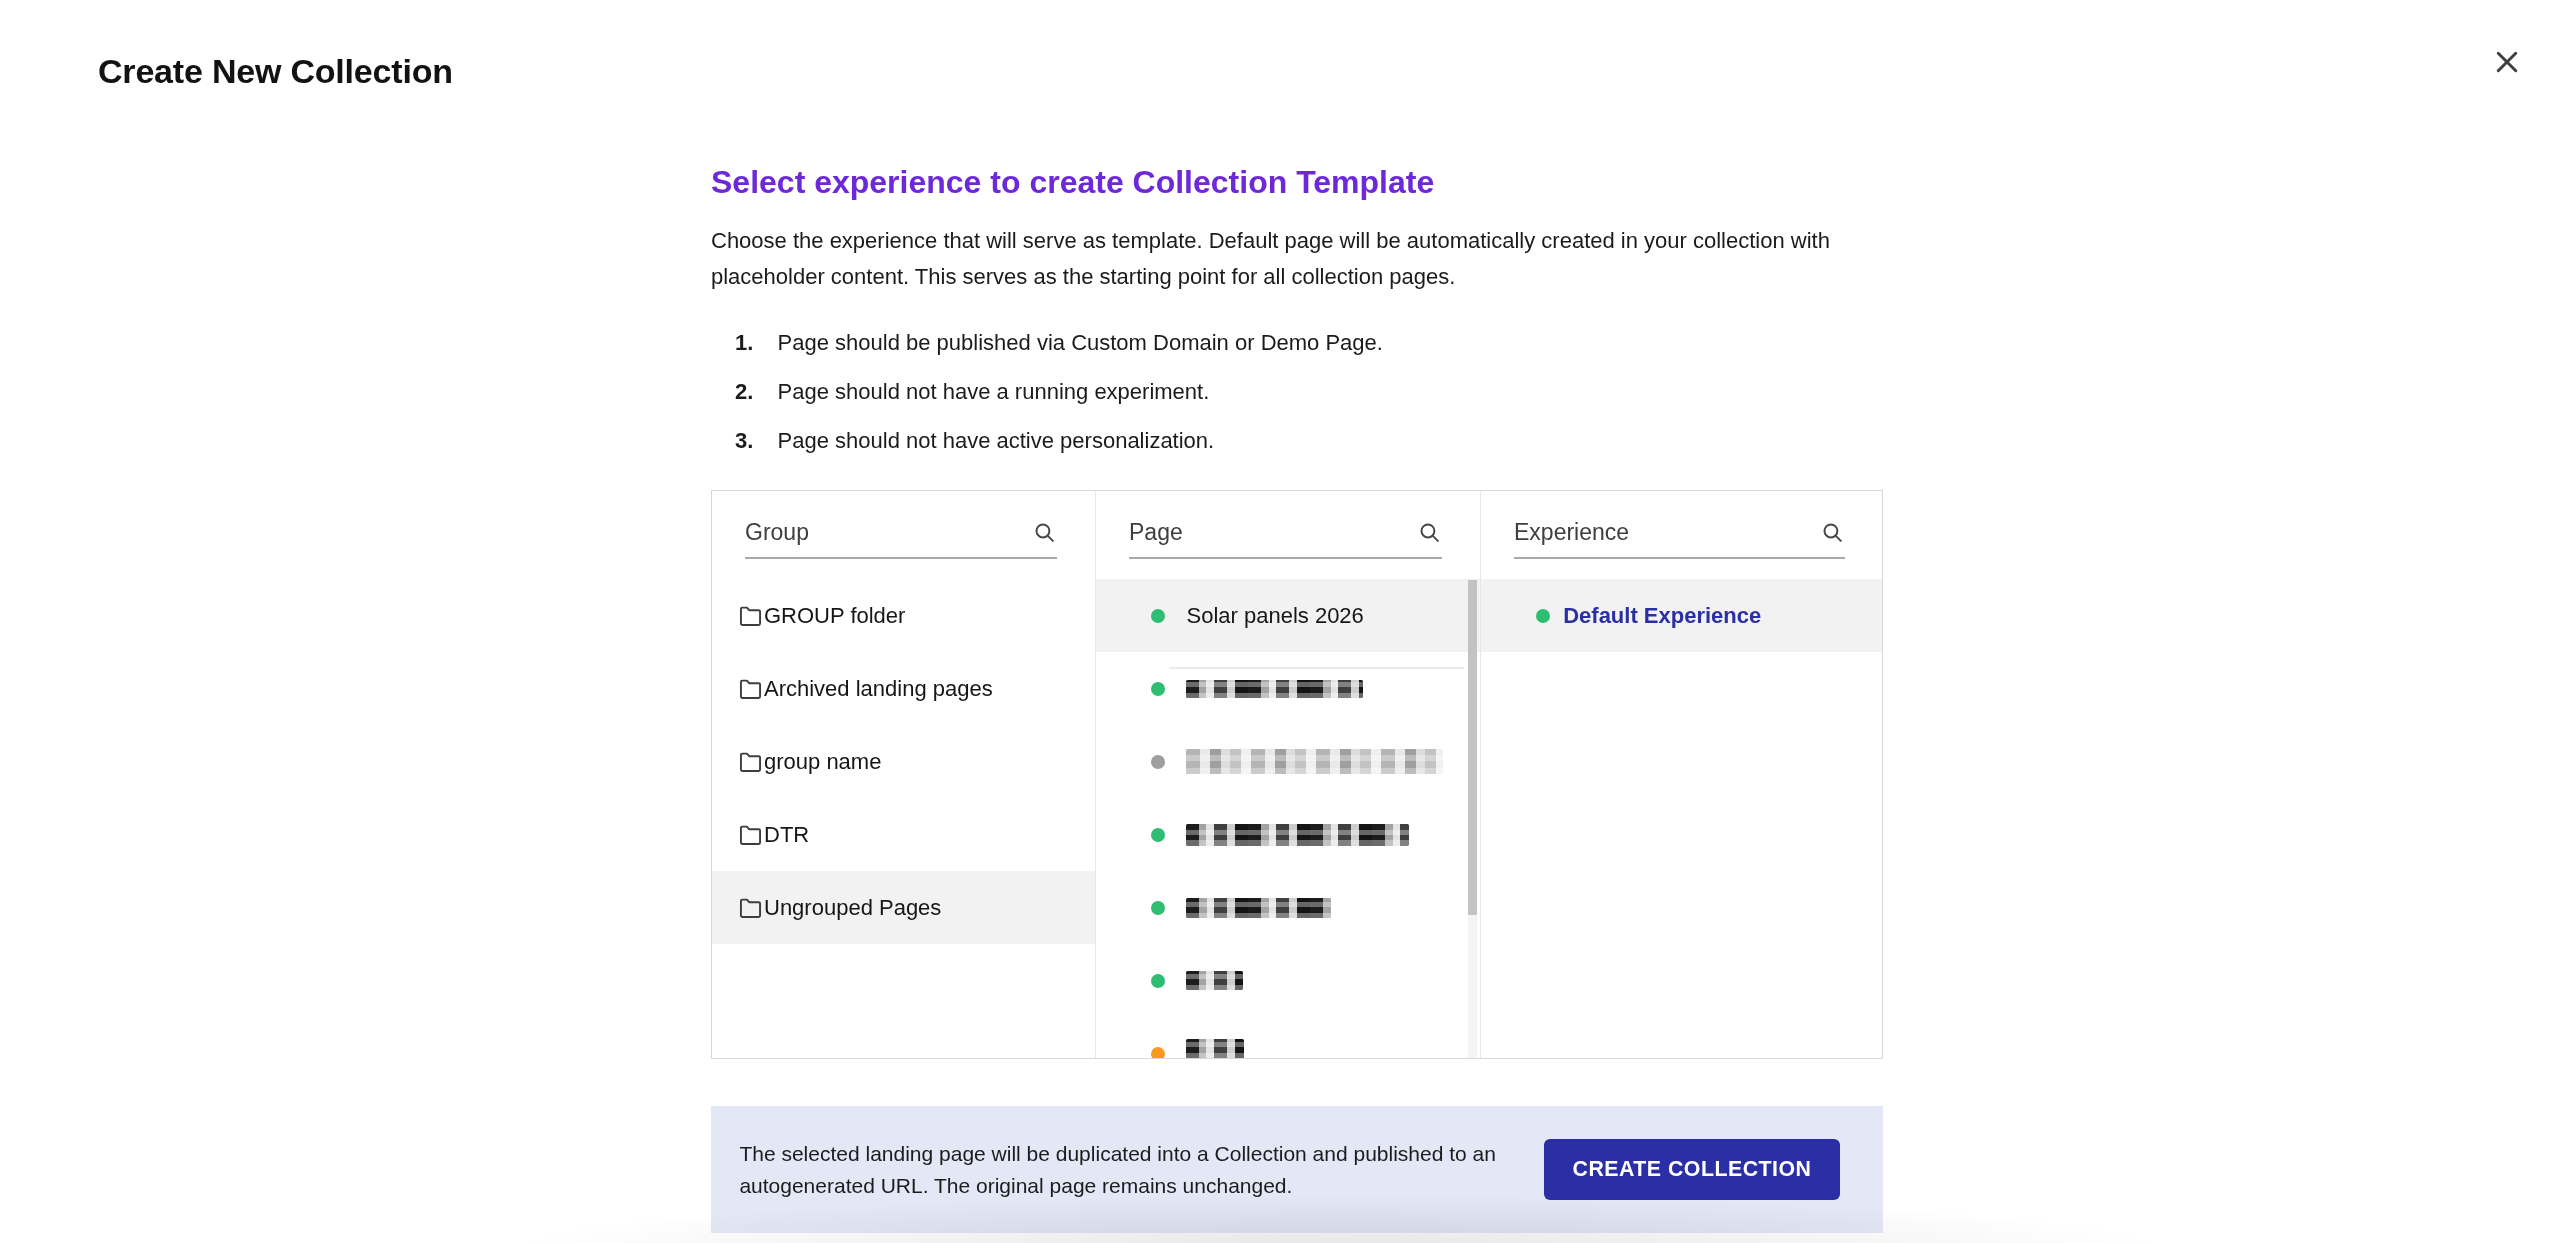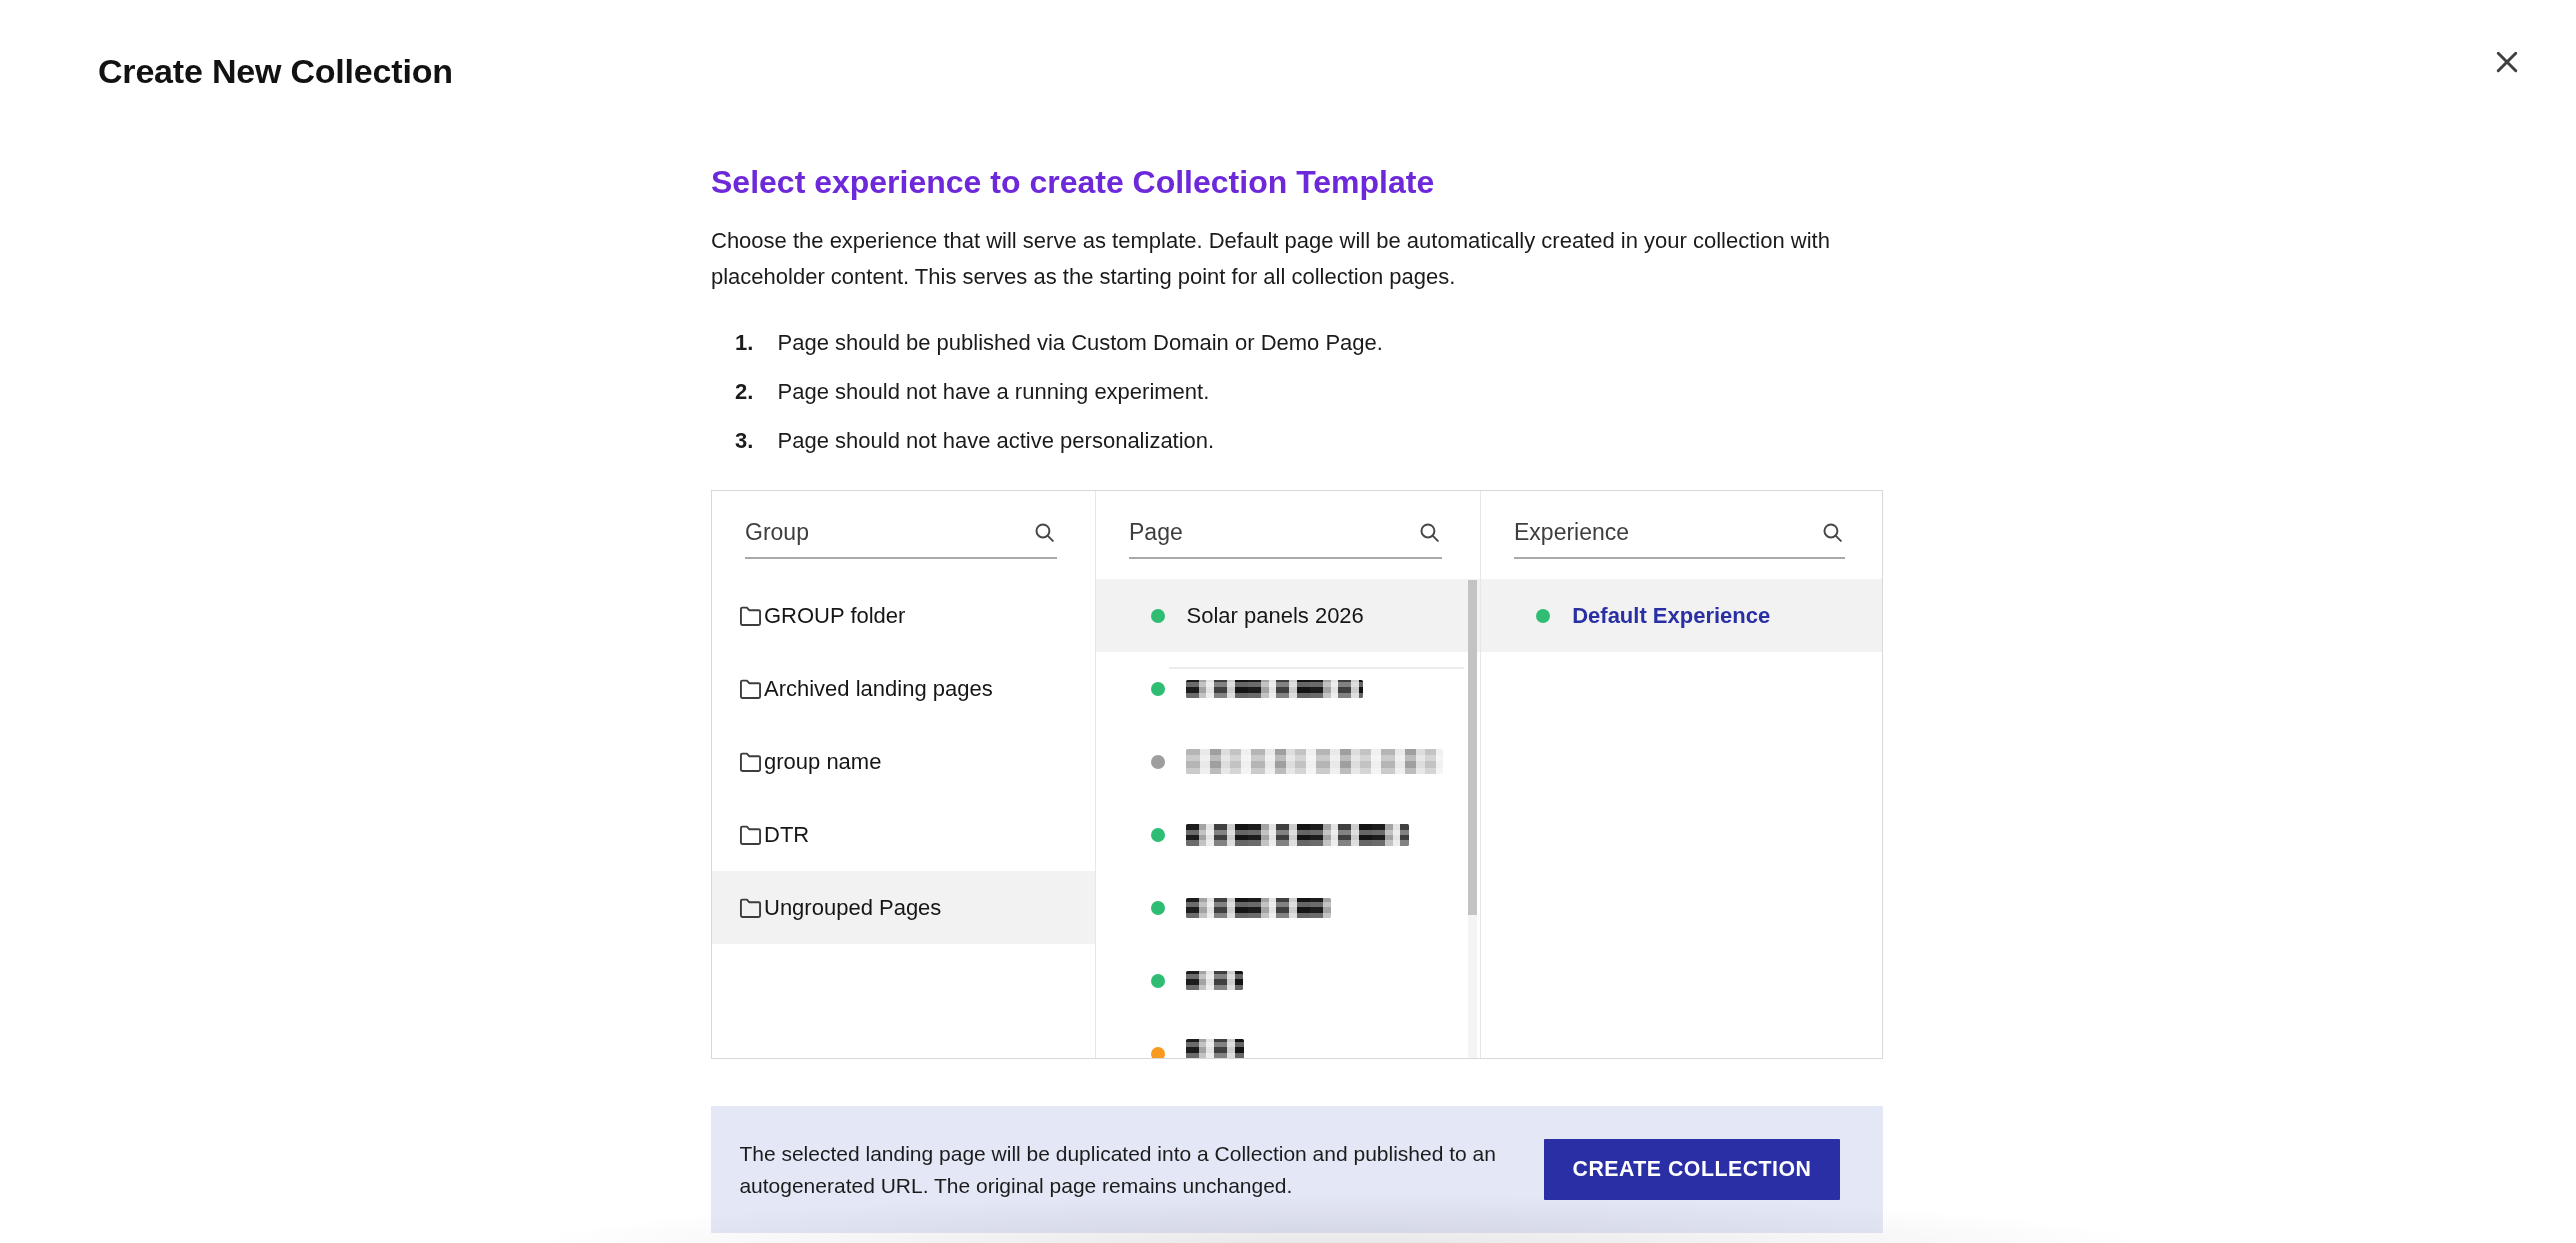--- a/index.html
+++ b/index.html
@@ -125,21 +125,21 @@
     position: absolute;
     left: 73px; right: 16px; bottom: -16.6px;
     height: 1.6px;
     background: #ececec;
   }
 
   .exp-label {
     font-size: 22px;
     font-weight: 600;
     color: #2a30a4;
-    margin-left: 22px;
+    margin-left: 13px;
     white-space: nowrap;
   }
 
   
   .redact {
     margin-left: 21.3px;
     border-radius: 1.6px;
     background-image:
       repeating-linear-gradient(0deg, rgba(255,255,255,.35) 0 5.5px, rgba(255,255,255,0) 5.5px 11px),
       repeating-linear-gradient(90deg, #1c1c1c 0 12.6px, #a3a3a3 12.6px 20.5px, #e3e3e3 20.5px 28.4px, #3f3f3f 28.4px 41px, #cdcdcd 41px 49px, #141414 49px 62px);
@@ -185,21 +185,21 @@
     font-size: 21px;
     line-height: 32px;
     color: #1c1c1c;
     max-width: 790px;
   }
   .create-btn {
     margin-left: auto;
     background: #2a2fa5;
     color: #ffffff;
     border: none;
-    border-radius: 1px;
+    border-radius: 6px;
     width: 296px;
     height: 61px;
     font-family: inherit;
     font-size: 21.3px;
     font-weight: 600;
     letter-spacing: 0.5px;
     cursor: pointer;
   }
 
   

